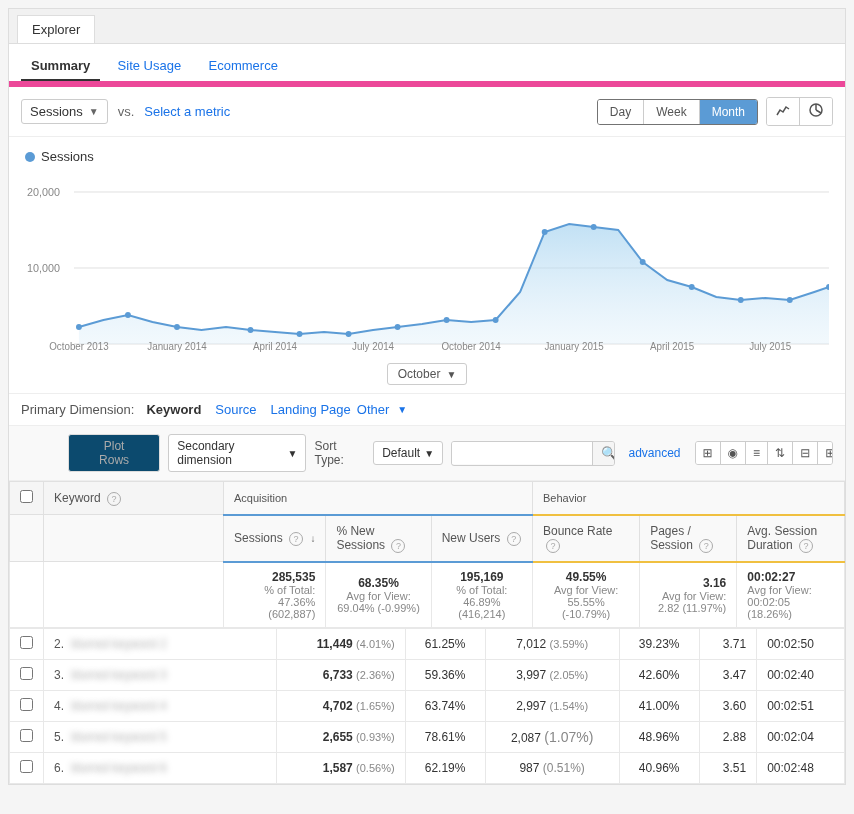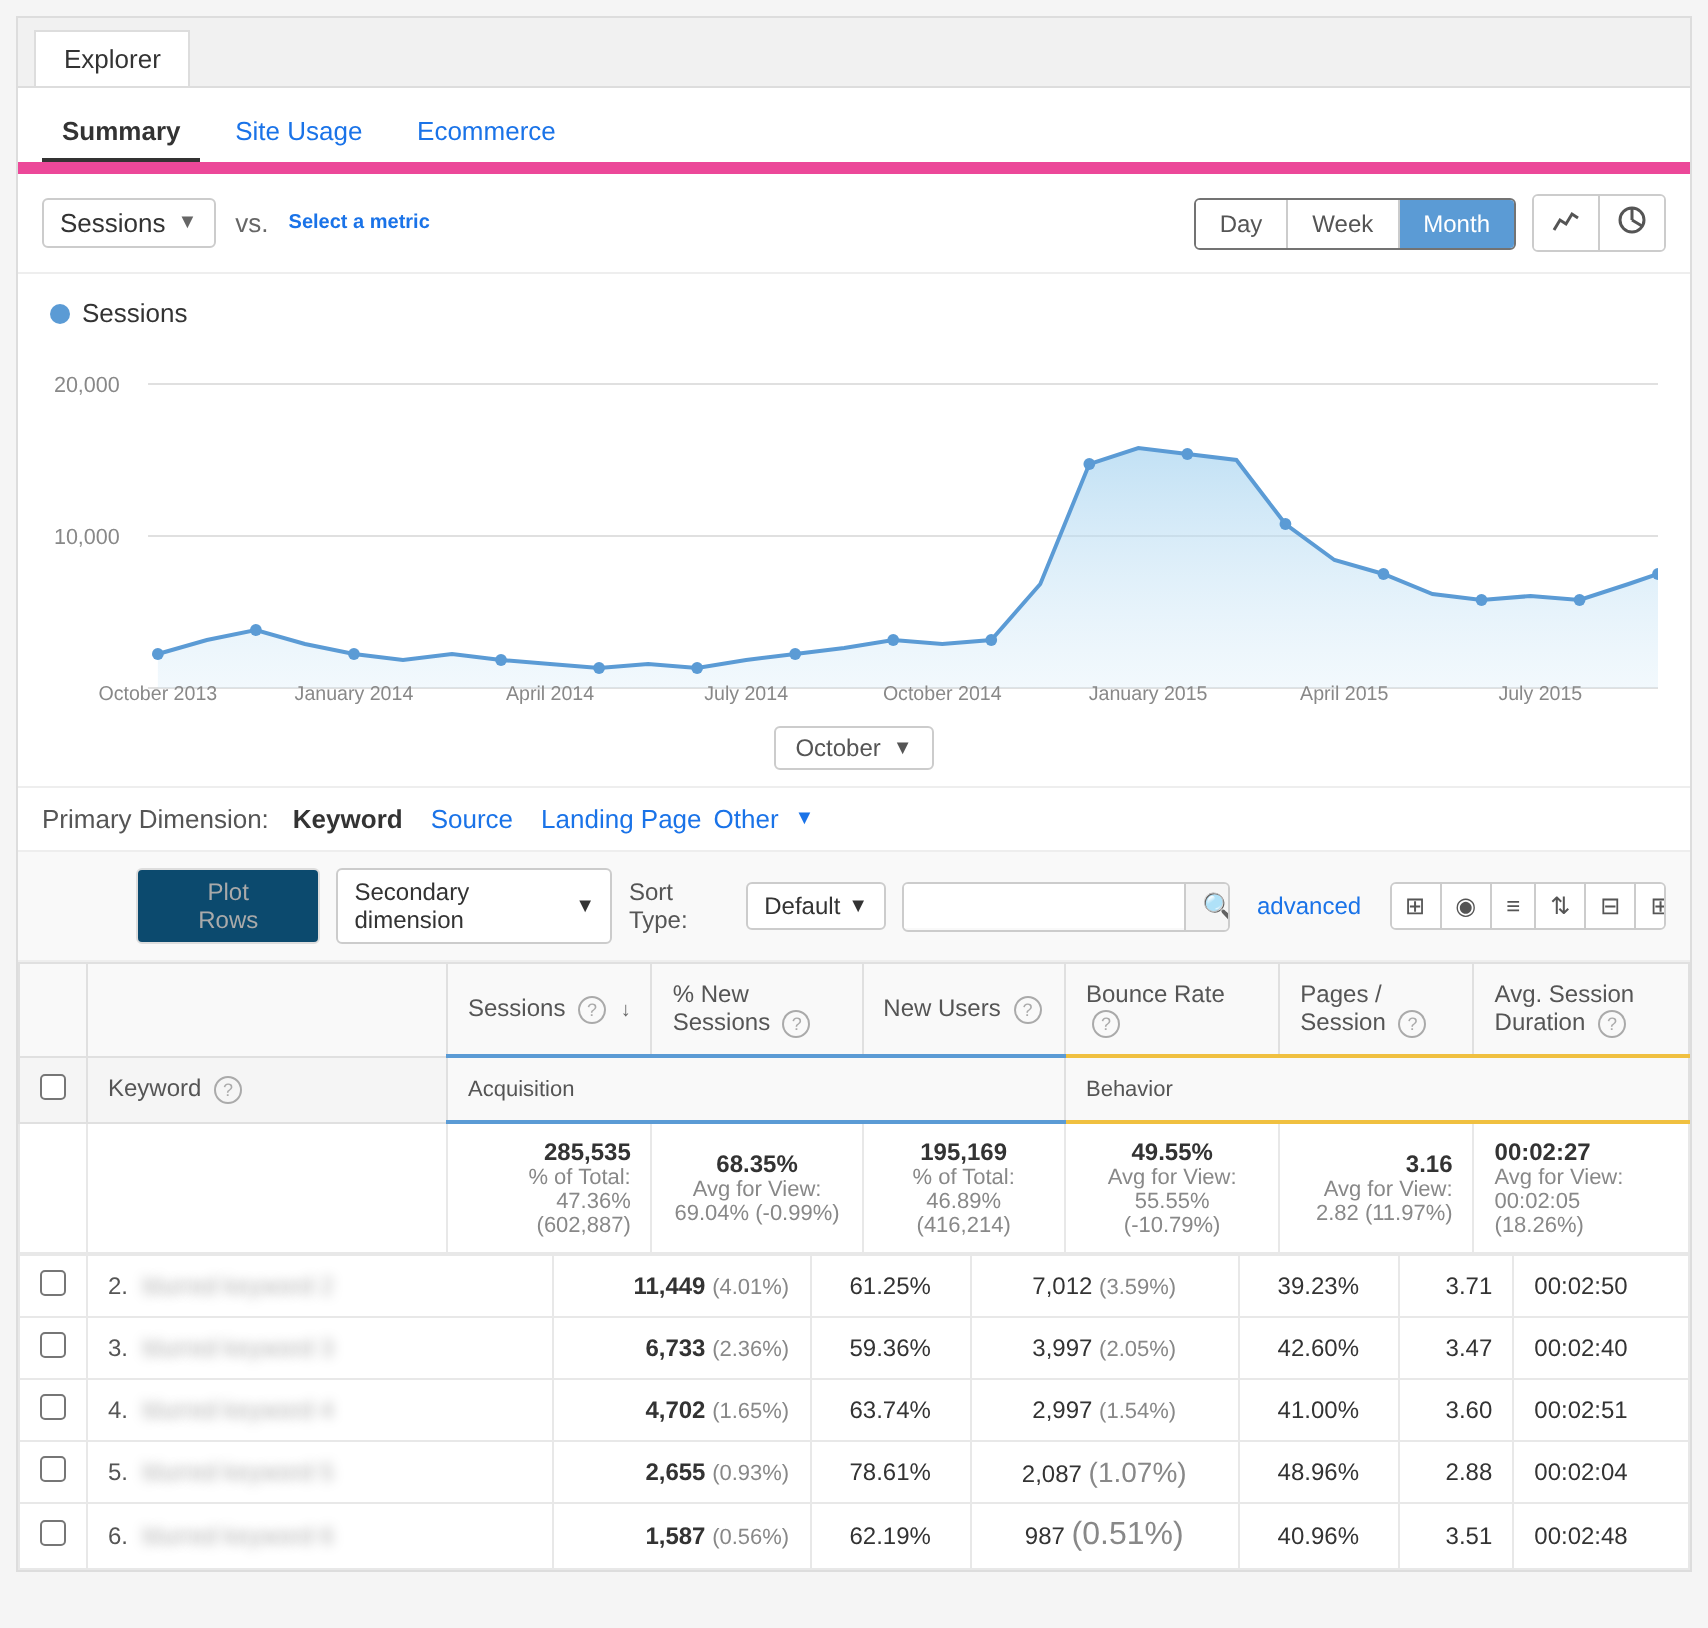--- a/index.html
+++ b/index.html
@@ -15,21 +15,21 @@
     .summary-tab-bar { padding: 8px 12px 0; border-bottom: 6px solid #ec4899; background: #fff; }
     .summary-tab { display: inline-block; padding: 6px 10px; font-size: 13px; cursor: pointer; margin-right: 4px; }
     .summary-tab.active { color: #333; border-bottom: 2px solid #333; font-weight: bold; }
     .summary-tab.link { color: #1a73e8; }
 
     
     .controls-row { display: flex; align-items: center; padding: 10px 12px; border-bottom: 1px solid #eee; background: #fff; }
     .sessions-dropdown { display: flex; align-items: center; border: 1px solid #ccc; border-radius: 3px; padding: 4px 8px; cursor: pointer; background: #fff; font-size: 13px; }
     .sessions-dropdown .arrow { margin-left: 6px; font-size: 10px; color: #666; }
     .vs-text { margin: 0 10px; color: #666; font-size: 13px; }
-    .select-metric { color: #1a73e8; font-size: 10px; cursor: pointer; text-decoration: none; font-weight: bold; }
+    .select-metric { color: #1a73e8; font-size: 13px; cursor: pointer; text-decoration: none; }
     .spacer { flex: 1; }
     .time-buttons { display: flex; border: 1px solid #737373; border-radius: 3px; overflow: hidden; }
     .time-btn { padding: 5px 12px; font-size: 12px; cursor: pointer; background: #fff; border: none; border-right: 1px solid #ccc; color: #555; }
     .time-btn:last-child { border-right: none; }
     .time-btn.active { background: #5b9bd5; color: #fff; }
     .chart-type-btns { display: flex; margin-left: 8px; border: 1px solid #ccc; border-radius: 3px; overflow: hidden; }
     .chart-type-btn { padding: 5px 9px; font-size: 12px; cursor: pointer; background: #fff; border: none; border-right: 1px solid #ccc; color: #555; }
     .chart-type-btn:last-child { border-right: none; }
 
     
@@ -231,20 +231,31 @@
       <button class="view-btn">≡</button>
       <button class="view-btn">⇅</button>
       <button class="view-btn">⊟</button>
       <button class="view-btn">⊞</button>
     </div>
   </div>
 
   <table class="data-table">
     <thead>
       <tr>
+        <th class="checkbox-cell section-header">
+          <input type="checkbox" style="">
+        </th>
+        <th class="col-keyword section-header">
+          <span>Keyword</span>
+          <span class="help-icon">?</span>
+        </th>
+        <th colspan="3" class="acq-header acq-span">Acquisition</th>
+        <th colspan="3" class="beh-header beh-span">Behavior</th>
+      </tr>
+      <tr>
         <th class="checkbox-cell"></th>
         <th class="col-keyword"></th>
         <th class="col-sessions acq-span">
           <span>Sessions</span>
           <span class="help-icon">?</span>
           <span class="sort-arrow">↓</span>
         </th>
         <th class="col-pct-new acq-span">
           <span>% New Sessions</span>
           <span class="help-icon">?</span>
@@ -258,31 +269,20 @@
           <span class="help-icon">?</span>
         </th>
         <th class="col-pages beh-span">
           <span>Pages / Session</span>
           <span class="help-icon">?</span>
         </th>
         <th class="col-duration beh-span">
           <span>Avg. Session Duration</span>
           <span class="help-icon">?</span>
         </th>
-      </tr>
-      <tr>
-        <th class="checkbox-cell section-header">
-          <input type="checkbox" style="">
-        </th>
-        <th class="col-keyword section-header">
-          <span>Keyword</span>
-          <span class="help-icon">?</span>
-        </th>
-        <th colspan="3" class="acq-header acq-span">Acquisition</th>
-        <th colspan="3" class="beh-header beh-span">Behavior</th>
       </tr>
     </thead>
     <tbody>
 
       <tr class="total-row">
         <td class="checkbox-cell"></td>
         <td></td>
         <td class="col-sessions">
           <strong>285,535</strong>
           <span class="sub-text">% of Total: 47.36% (602,887)</span>
@@ -405,21 +405,21 @@
         <span class="row-num">6.</span>
         <span class="link-text blurred">blurred keyword 6</span>
       </td>
       <td class="col-sessions">
         <strong>1,587</strong>
         <span style="color:#888;font-size:11px;"> (0.56%)</span>
       </td>
       <td class="col-pct-new">62.19%</td>
       <td class="col-new-users">
         987
-        <span style="color:#888;font-size:16px;"> (0.51%)</span>
+        <span style="color:#888;font-size:12px;"> (0.51%)</span>
       </td>
       <td class="col-bounce">40.96%</td>
       <td class="col-pages">3.51</td>
       <td class="col-duration">00:02:48</td>
     </tr>
       </tbody>
   </table>
 </div>
 
 </body></html>

